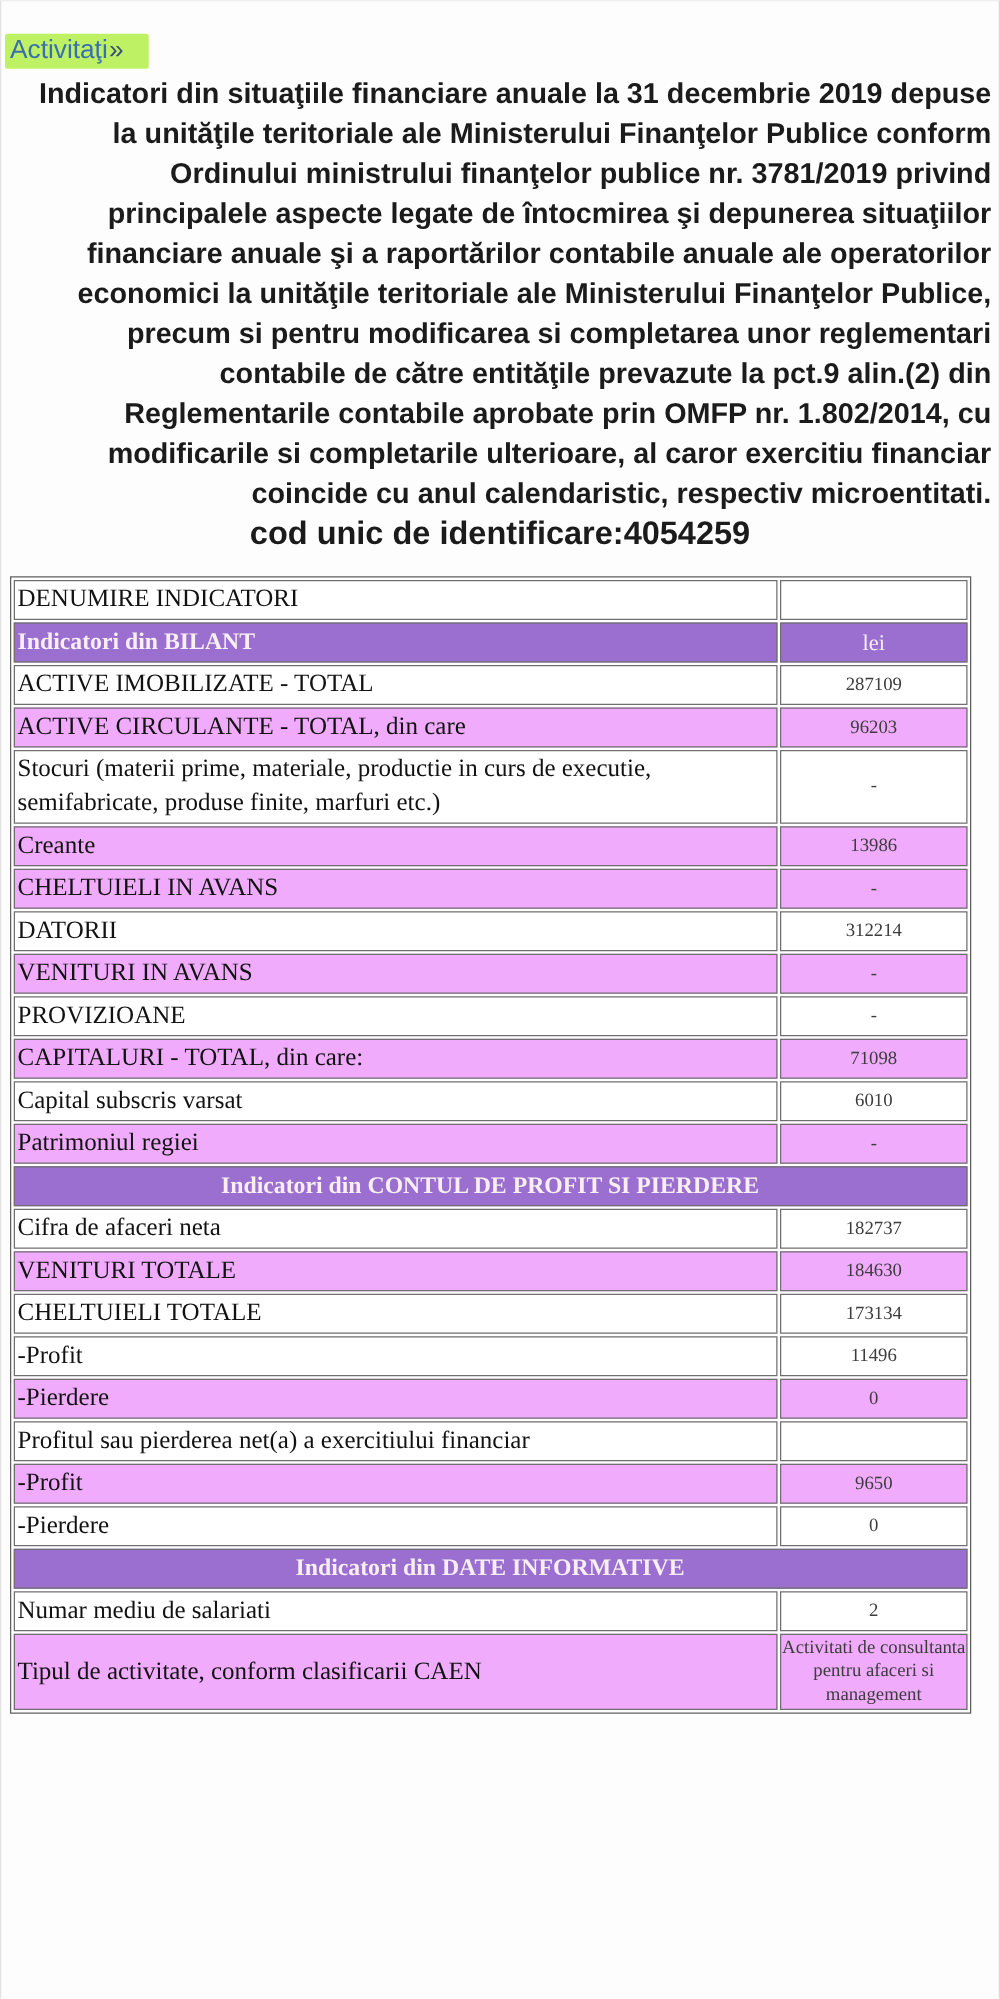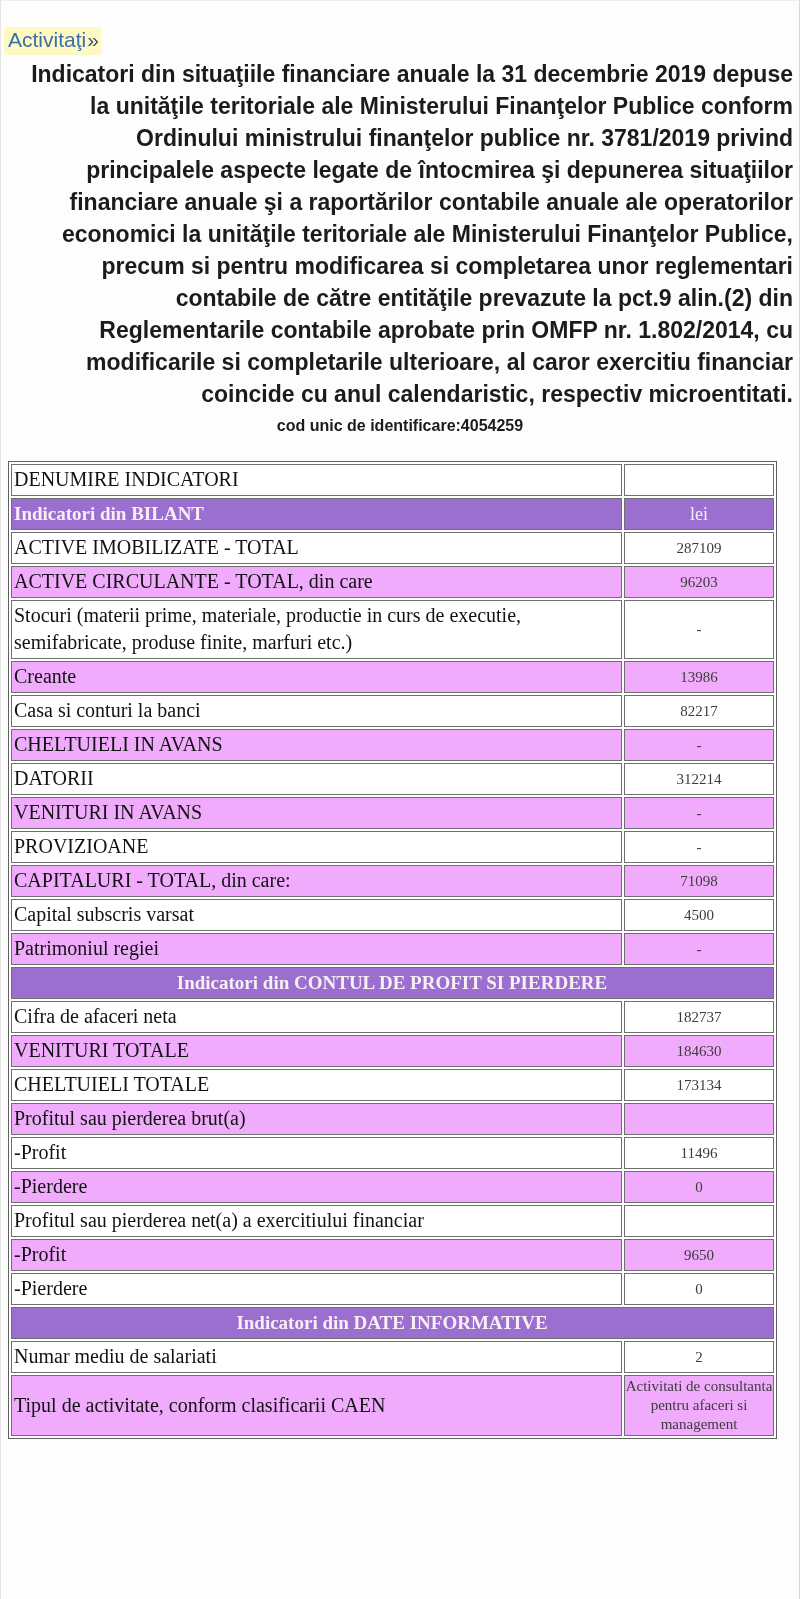--- a/index.html
+++ b/index.html
@@ -13,43 +13,43 @@
     min-height: 1599px;
     background: #fdfdfd;
     border-left: 1px solid #e3e3e3;
     border-right: 1px solid #d9d9d9;
     border-top: 1px solid #eeeeee;
     padding-top: 26px;
   }
   .breadcrumb {
     display: inline-block;
     margin-left: 3px;
-    background: #fef9c3;
+    background: #bef264;
     border-radius: 2px;
-    padding: 1px 2px 3px 4px;
+    padding: 1px 20px 3px 4px;
     font-size: 21px;
     cursor: pointer;
     text-decoration: none;
   }
   .breadcrumb .bc-label { color: #3a6fae; }
   .breadcrumb .bc-arrow { color: #3b4f76; margin-left: 1px; }
   .title-block {
     margin-top: 3px;
     padding: 0 6px;
     text-align: right;
     font-weight: bold;
     font-size: 23px;
     line-height: 32px;
     color: #1b1b1b;
     letter-spacing: 0px;
   }
   .cod-line {
     text-align: center;
     font-weight: bold;
-    font-size: 16px;
+    font-size: 26px;
     line-height: 32px;
     color: #1b1b1b;
   }
   table.indicators {
     margin: 19px 0 0 7px;
     width: 769px;
     border-collapse: separate;
     border-spacing: 2px;
     border: 1px solid #5f5f5f;
     background: #ffffff;
@@ -128,24 +128,20 @@
           <td class="value-cell">96203</td>
         </tr>
         <tr class="plain-row">
           <td class="label-cell">Stocuri (materii prime, materiale, productie in curs de executie, semifabricate, produse finite, marfuri etc.)</td>
           <td class="value-cell">-</td>
         </tr>
         <tr class="shaded">
           <td class="label-cell">Creante</td>
           <td class="value-cell">13986</td>
         </tr>
-        <tr class="plain-row">
-          <td class="label-cell">Casa si conturi la banci</td>
-          <td class="value-cell">82217</td>
-        </tr>
         <tr class="shaded">
           <td class="label-cell">CHELTUIELI IN AVANS</td>
           <td class="value-cell">-</td>
         </tr>
         <tr class="plain-row">
           <td class="label-cell">DATORII</td>
           <td class="value-cell">312214</td>
         </tr>
         <tr class="shaded">
           <td class="label-cell">VENITURI IN AVANS</td>
@@ -154,45 +150,41 @@
         <tr class="plain-row">
           <td class="label-cell">PROVIZIOANE</td>
           <td class="value-cell">-</td>
         </tr>
         <tr class="shaded">
           <td class="label-cell">CAPITALURI - TOTAL, din care:</td>
           <td class="value-cell">71098</td>
         </tr>
         <tr class="plain-row">
           <td class="label-cell">Capital subscris varsat</td>
-          <td class="value-cell">4500</td>
+          <td class="value-cell">6010</td>
         </tr>
         <tr class="shaded">
           <td class="label-cell">Patrimoniul regiei</td>
           <td class="value-cell">-</td>
         </tr>
         <tr>
           <td colspan="2" class="section-cell section-cell-full">Indicatori din CONTUL DE PROFIT SI PIERDERE</td>
         </tr>
         <tr class="plain-row">
           <td class="label-cell">Cifra de afaceri neta</td>
           <td class="value-cell">182737</td>
         </tr>
         <tr class="shaded">
           <td class="label-cell">VENITURI TOTALE</td>
           <td class="value-cell">184630</td>
         </tr>
         <tr class="plain-row">
           <td class="label-cell">CHELTUIELI TOTALE</td>
           <td class="value-cell">173134</td>
         </tr>
-        <tr class="shaded">
-          <td class="label-cell">Profitul sau pierderea brut(a)</td>
-          <td class="value-cell"></td>
-        </tr>
         <tr class="plain-row">
           <td class="label-cell">-Profit</td>
           <td class="value-cell">11496</td>
         </tr>
         <tr class="shaded">
           <td class="label-cell">-Pierdere</td>
           <td class="value-cell">0</td>
         </tr>
         <tr class="plain-row">
           <td class="label-cell">Profitul sau pierderea net(a) a exercitiului financiar</td>

